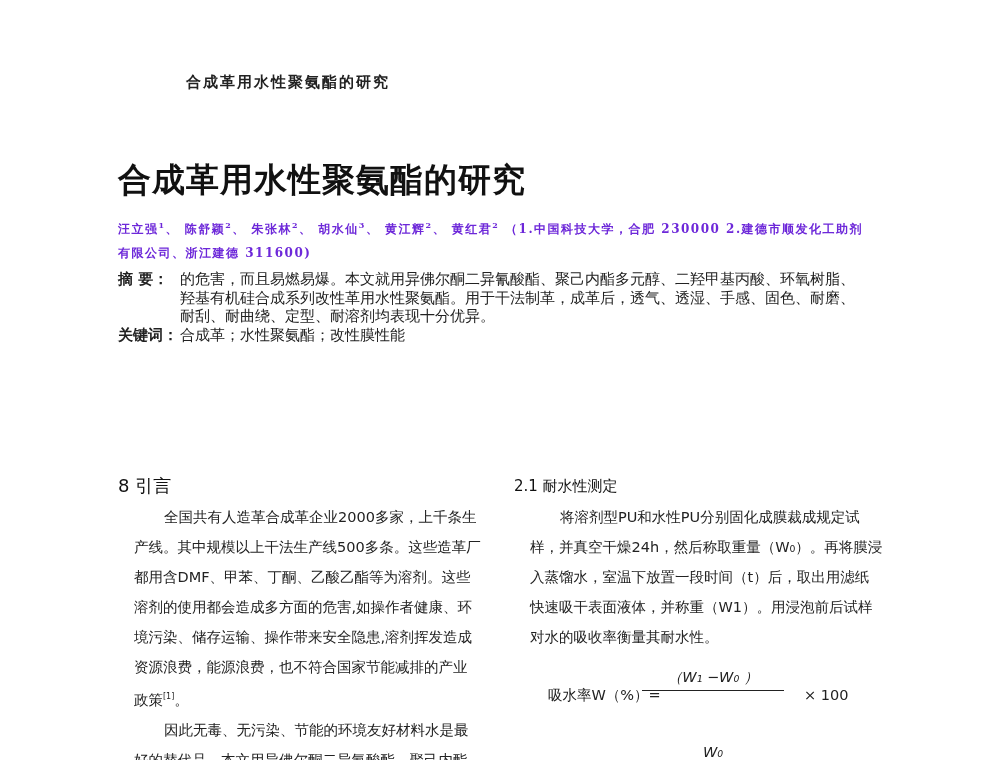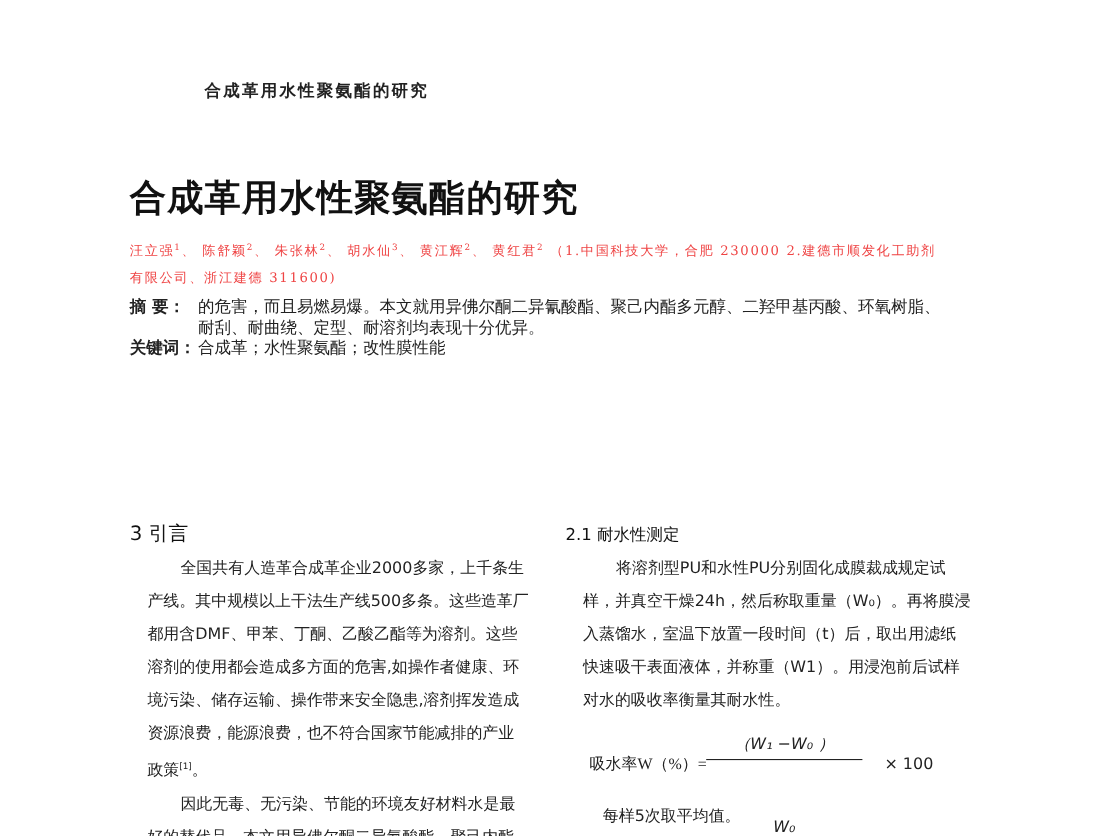--- a/index.html
+++ b/index.html
@@ -1,35 +1,35 @@
 <!DOCTYPE html>
 <html><head>
 <meta charset="utf-8">
 <style>
   html, body { margin:0; padding:0; background:#ffffff; }
   body { width:1000px; height:760px; position:relative; overflow:hidden; color:#111; font-family:"DejaVu Sans","Liberation Sans",sans-serif; }
   .abs { position:absolute; white-space:nowrap; }
   .running-head { left:186px; top:73px; font-family:"DejaVu Serif","Liberation Serif",serif; font-size:15px; letter-spacing:2px; font-weight:bold; color:#222; }
   .title { left:118px; top:158px; font-size:33px; font-weight:bold; letter-spacing:1px; color:#111; }
-  .authors { left:118px; top:213px; font-family:"DejaVu Serif","Liberation Serif",serif; font-size:12px; font-weight:normal; letter-spacing:1.5px; line-height:24px; color:#ef4444; }
+  .authors { left:118px; top:213px; font-family:"DejaVu Serif","Liberation Serif",serif; font-size:12px; font-weight:bold; letter-spacing:1.5px; line-height:24px; color:#6d28d9; }
   .authors sup { font-size:8px; }
   .abstract { left:118px; top:270px; font-size:15px; line-height:18.5px; color:#222; }
   .abs-row { display:flex; }
   .abs-label { width:62px; font-weight:bold; flex:none; letter-spacing:0px; }
   .abs-lines div { white-space:nowrap; }
   .col { position:absolute; font-size:14.5px; line-height:30px; color:#222; }
   .col-left { left:118px; top:470px; width:375px; }
   .col-right { left:514px; top:470px; width:380px; }
   .sec-head { font-size:18px; font-weight:normal; line-height:32px; color:#111; }
   .sec-head.bold { font-size:15px; font-weight:normal; }
   .line { white-space:nowrap;margin-left:16px; }
   .indent { padding-left:30px; }
   sup.ref { font-size:8px; vertical-align:super; }
   .formula { position:relative; height:60px; margin-top:18px; padding-left:34px; }
-  .formula .lhs { position:absolute; left:22px; top:10px;font-family:Liberation Serif, serif; }
+  .formula .lhs { position:absolute; left:34px; top:10px; }
   .formula .frac { position:absolute; left:128px; top:-6px; width:142px; text-align:center;font-style:italic; }
   .formula .num { border-bottom:1px solid #222; line-height:26px; }
   .formula .den { line-height:26px;margin-top:48px; }
   .formula .times { position:absolute; left:290px; top:10px; }
   .formula-note { padding-left:34px; line-height:24px; }
 </style>
 </head>
 <body>
 
 <div class="abs running-head">合成革用水性聚氨酯的研究</div>
@@ -47,31 +47,32 @@
     <span>（1.中国科技大学，合肥 230000 2.建德市顺发化工助剂</span>
   </div>
   <div>有限公司、浙江建德 311600)</div>
 </div>
 
 <div class="abs abstract">
   <div class="abs-row">
     <div class="abs-label">摘 要：</div>
     <div class="abs-lines">
       <div>的危害，而且易燃易爆。本文就用异佛尔酮二异氰酸酯、聚己内酯多元醇、二羟甲基丙酸、环氧树脂、</div>
+      <div>羟基有机硅合成系列改性革用水性聚氨酯。用于干法制革，成革后，透气、透湿、手感、固色、耐磨、</div>
       <div>耐刮、耐曲绕、定型、耐溶剂均表现十分优异。</div>
     </div>
   </div>
   <div class="abs-row">
     <div class="abs-label">关键词：</div>
     <div>合成革；水性聚氨酯；改性膜性能</div>
   </div>
 </div>
 
 <div class="col col-left">
-  <div class="sec-head">3 引言</div>
+  <div class="sec-head">8 引言</div>
   <div class="line indent">全国共有人造革合成革企业2000多家，上千条生</div>
   <div class="line">产线。其中规模以上干法生产线500多条。这些造革厂</div>
   <div class="line">都用含DMF、甲苯、丁酮、乙酸乙酯等为溶剂。这些</div>
   <div class="line">溶剂的使用都会造成多方面的危害,如操作者健康、环</div>
   <div class="line">境污染、储存运输、操作带来安全隐患,溶剂挥发造成</div>
   <div class="line">资源浪费，能源浪费，也不符合国家节能减排的产业</div>
   <div class="line"><span>政策</span><sup class="ref">[1]</sup><span>。</span></div>
   <div class="line indent">因此无毒、无污染、节能的环境友好材料水是最</div>
   <div class="line">好的替代品。本文用异佛尔酮二异氰酸酯、聚己内酯</div>
 
@@ -85,15 +86,14 @@
   <div class="line">快速吸干表面液体，并称重（W1）。用浸泡前后试样</div>
   <div class="line">对水的吸收率衡量其耐水性。</div>
   <div class="formula">
     <span class="lhs">吸水率W（%）=</span>
     <div class="frac">
       <div class="num">（W₁ −W₀ ）</div>
       <div class="den">W₀</div>
     </div>
     <span class="times">× 100</span>
   </div>
-  <div class="formula-note">每样5次取平均值。</div>
 
 </div>
 
 </body></html>

